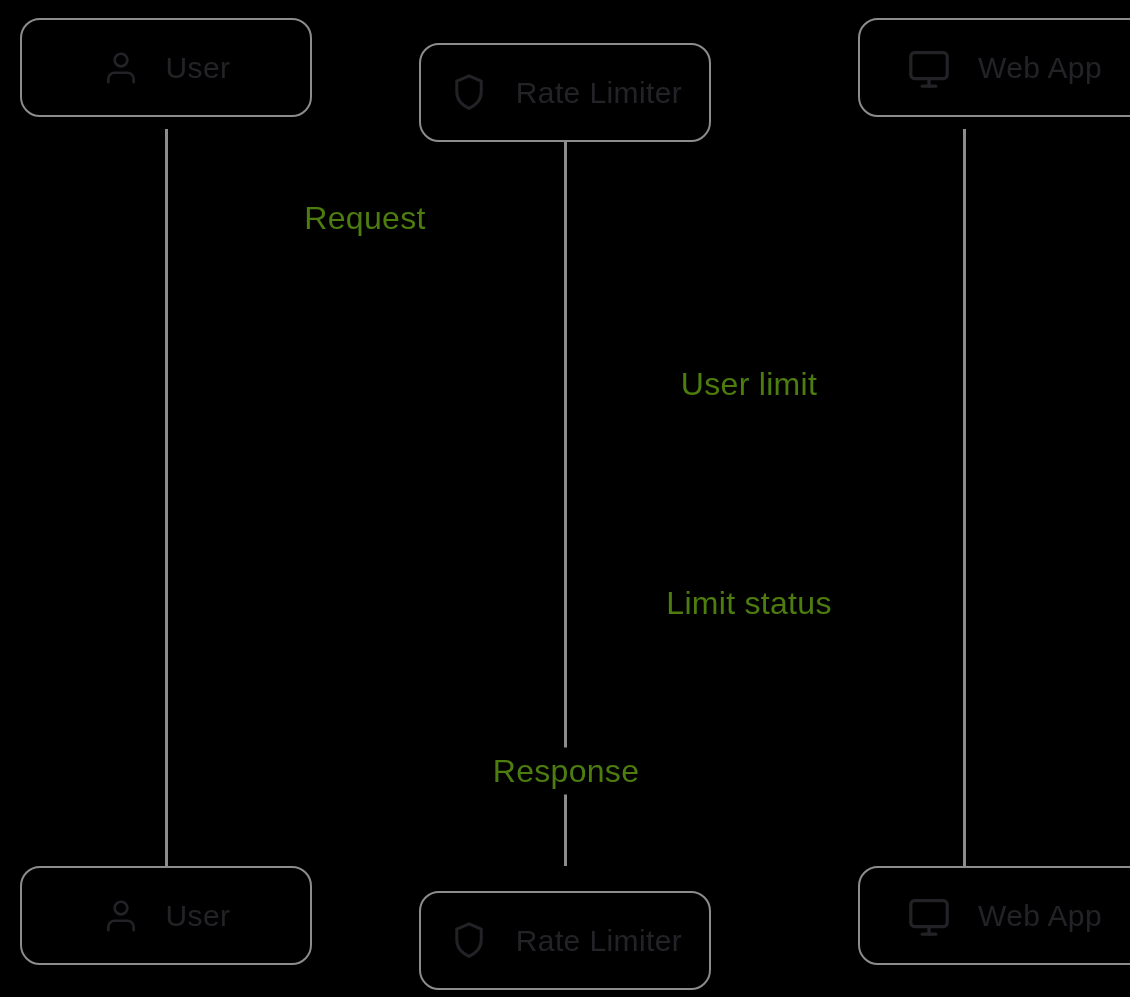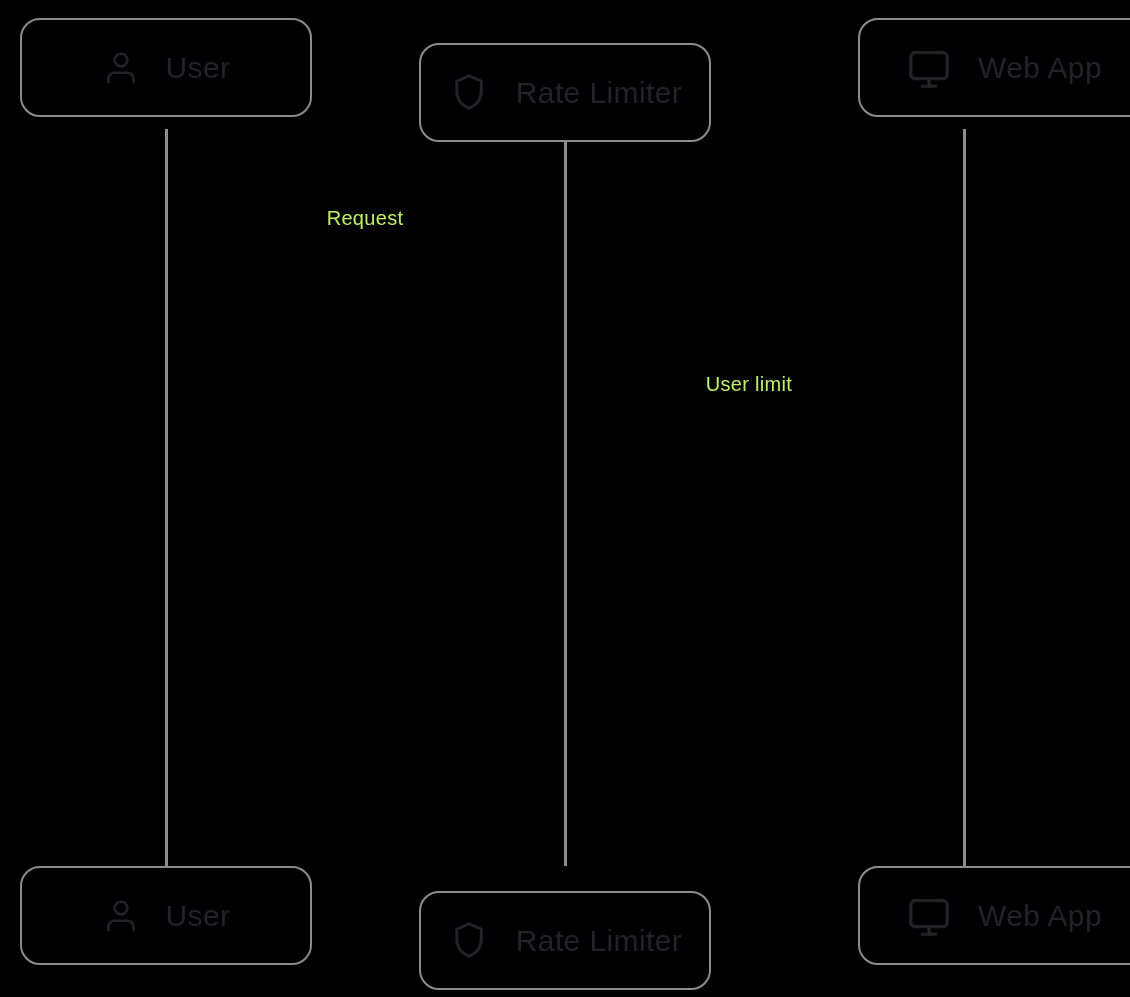--- a/index.html
+++ b/index.html
@@ -60,23 +60,23 @@
     background: #8c8c8c;
   }
   .lifeline.col-user { left: 164.5px; }
   .lifeline.col-rate { left: 563.5px; }
   .lifeline.col-web  { left: 962.5px; }
 
   
   .msg {
     position: absolute;
     transform: translate(-50%, -50%);
-    font-size: 20px;
+    font-size: 32px;
     letter-spacing: 0.3px;
-    color: #bef264;
+    color: #4d7c0f;
     white-space: nowrap;
     z-index: 2;
   }
   .msg.on-line {
     background: #000000;
     padding: 5px 12px;
   }
   .msg-request     { left: 365px; top: 218px; }
   .msg-check-limit { left: 749px; top: 384px; }
   .msg-limit-status{ left: 749px; top: 603px; }
@@ -116,20 +116,22 @@
           <rect x="2.5" y="4" width="19" height="13.5" rx="2"></rect>
           <path d="M8.5 21.5h7"></path>
           <path d="M12 17.5v4"></path>
         </svg>
     </span>
     <span class="plabel">Web App</span>
   </div>
 
   <div class="msg msg-request">Request</div>
   <div class="msg msg-check-limit">User limit</div>
+  <div class="msg msg-limit-status">Limit status</div>
+  <div class="msg msg-response on-line">Response</div>
 
   <div class="pbox col-user row-bottom">
     <span class="icon">
       <svg width="38" height="38" viewBox="0 0 24 24" fill="none" stroke="currentColor" stroke-width="1.7" stroke-linecap="round" stroke-linejoin="round">
           <path d="M20 21v-2a4 4 0 0 0-4-4H8a4 4 0 0 0-4 4v2"></path>
           <circle cx="12" cy="7" r="4"></circle>
         </svg>
     </span>
     <span class="plabel">User</span>
   </div>

